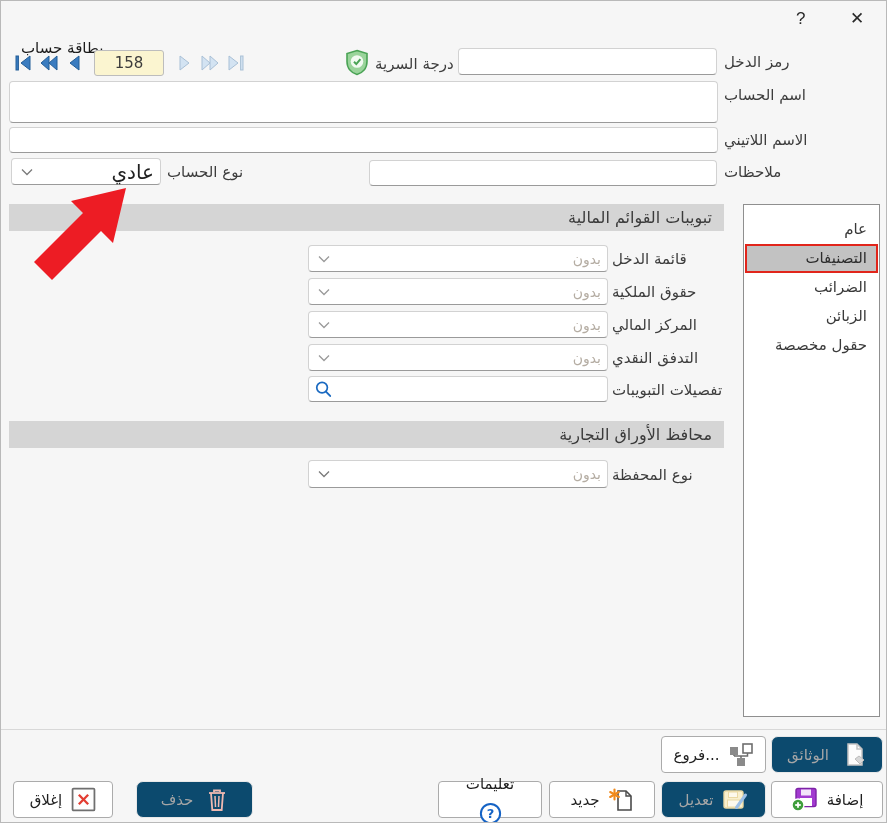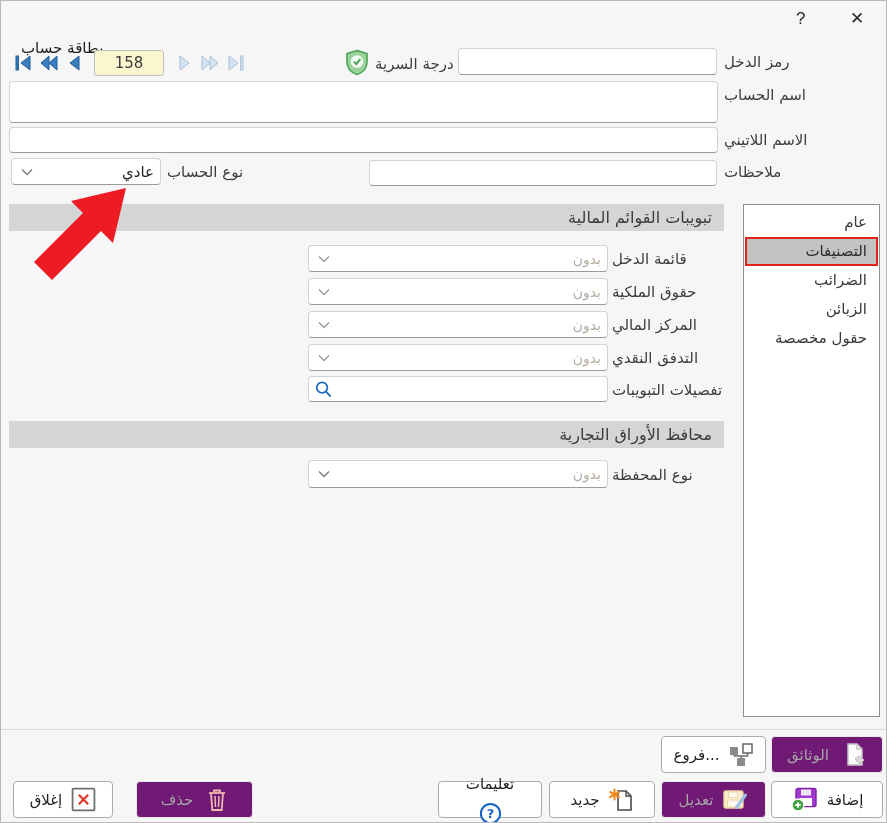--- a/index.html
+++ b/index.html
@@ -27,46 +27,46 @@
   .nav-on polygon,.nav-on rect{fill:#3a7cc0;stroke:#235e97;stroke-width:1;}
   .nav-off polygon,.nav-off rect{fill:#d3e3f2;stroke:#a9c0d6;stroke-width:1;}
   .flabel{position:absolute;font-size:15px;color:#3d3d3d;white-space:nowrap;}
   
   .dropdown{
     position:absolute;background:#fff;border:1px solid #d2d2d2;border-bottom-color:#9a9a9a;
     border-radius:4px;box-sizing:border-box;
   }
   .dropdown .chev{position:absolute;left:9px;top:50%;transform:translateY(-50%);line-height:0;}
   .dropdown .val{position:absolute;right:6px;top:50%;transform:translateY(-50%);font-size:14px;color:#b5ada3;white-space:nowrap;}
-  .dropdown .val.dark{color:#1f1f1f;font-size:15px;text-align:right;}
+  .dropdown .val.dark{color:#1f1f1f;font-size:20px;text-align:right;}
   
   .sechead{
     position:absolute;left:8px;width:715px;height:27px;background:#d5d5d5;
     color:#3b3b3b;font-size:16px;line-height:27px;padding-right:12px;box-sizing:border-box;
     white-space:nowrap;
   }
   
   .sidebar{
     position:absolute;left:742px;top:203px;width:137px;height:513px;background:#fff;
-    border:1px solid #8f8f8f;box-sizing:border-box;padding-top:3px;
+    border:1px solid #8f8f8f;box-sizing:border-box;padding-top:10px;
   }
   .tab-item{
     height:29px;line-height:29px;text-align:right;padding-right:11px;font-size:15px;color:#3a3a3a;
     box-sizing:border-box;margin:0 1px;white-space:nowrap;
   }
   .tab-item.selected{
     background:#c2c2c2;border:2px solid #e1251b;line-height:25px;padding-right:9px;color:#2d2d2d;
   }
   
   .btn{
     position:absolute;display:flex;align-items:center;justify-content:center;gap:9px;
     background:#fff;border:1px solid #ababab;border-radius:4px;font:inherit;font-size:15px;
     color:#1f1f1f;box-sizing:border-box;direction:ltr;padding:0 6px;
   }
-  .btn.disabled{background:#701a75;border-color:#e8e8e8;color:#a6a6a6;}
+  .btn.disabled{background:#0c4a6e;border-color:#e8e8e8;color:#a6a6a6;border-radius:7px;}
   .btn .ic{display:flex;align-items:center;line-height:0;}
   .divider{position:absolute;left:0;top:728px;width:887px;height:1px;background:#d8d8d8;}
   .arrow-annot{position:absolute;left:-3px;top:185px;width:130px;height:97px;z-index:6;pointer-events:none;}
   .searchwrap{position:absolute;line-height:0;}
 </style>
 </head>
 <body>
 
 <div class="window">
 

